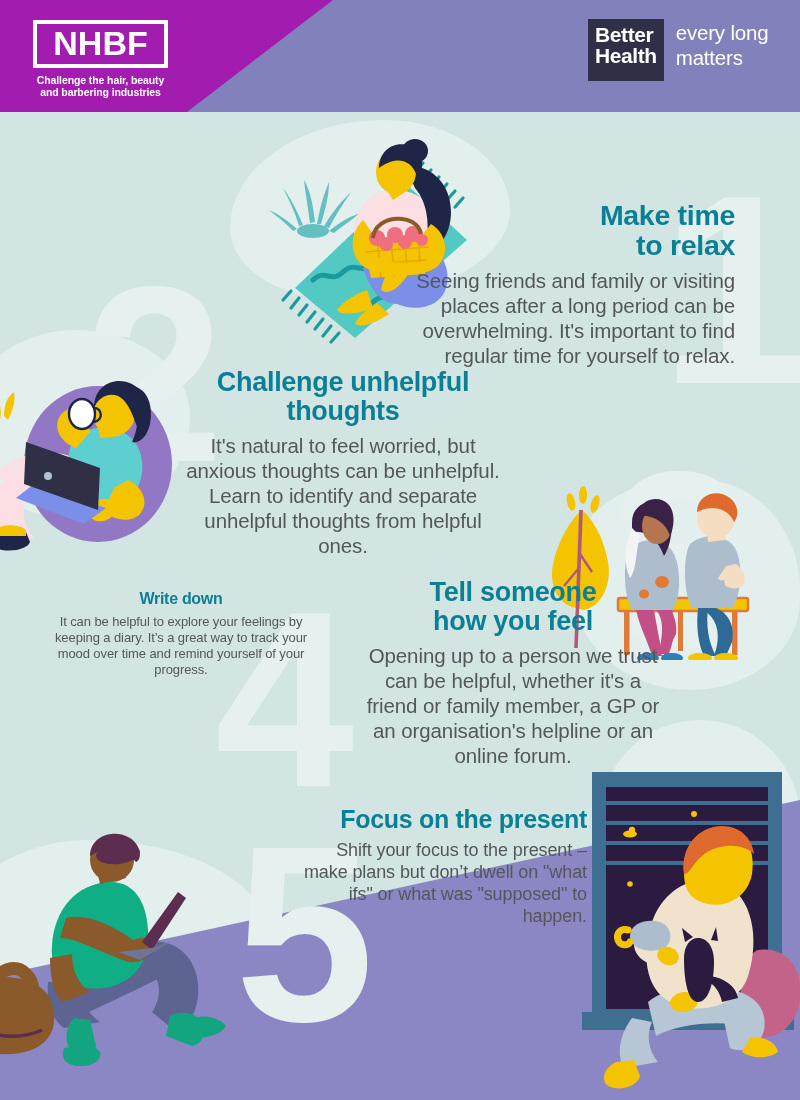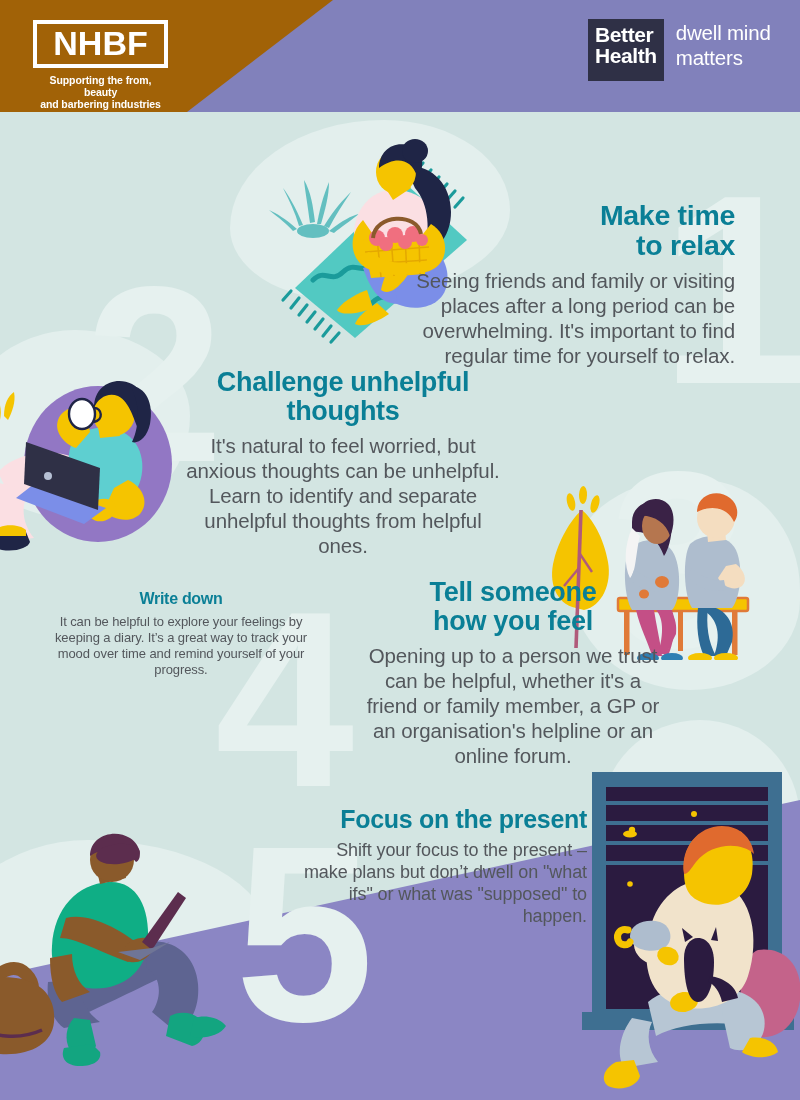--- a/index.html
+++ b/index.html
@@ -17,21 +17,21 @@
     height: 1100px;
     overflow: hidden;
     background: #d3e5e2;
   }
 
   
   .header {
     position: absolute;
     left: 0; top: 0;
     width: 800px; height: 112px;
-    background: #a16207;
+    background: #a21caf;
     overflow: hidden;
     z-index: 20;
   }
   .header-purple {
     position: absolute;
     left: 0; top: 0;
     width: 800px; height: 112px;
     background: #8181bb;
     clip-path: polygon(187px 112px, 333px 0px, 800px 0px, 800px 112px);
   }
@@ -483,32 +483,32 @@
   </div>
 
   <div class="header">
     <div class="header-purple"></div>
 
     <div class="nhbf-logo">
       <div class="nhbf-box">
         <div class="nhbf-word">NHBF</div>
       </div>
       <div class="nhbf-tag">
-        <span>Supporting the from, beauty</span><br>
+        <span>Challenge the hair, beauty</span><br>
         <span>and barbering industries</span>
       </div>
     </div>
 
     <div class="bh-logo">
       <div class="bh-box">
         <span>Better</span>
         <span>Health</span>
       </div>
       <div class="bh-strap">
-        <span>dwell mind</span>
+        <span>every long</span>
         <span>matters</span>
       </div>
     </div>
   </div>
 
   <div class="tip tip-1 ta-right">
     <h2>
       <span>Make time</span><br>
       <span>to relax</span>
     </h2>

